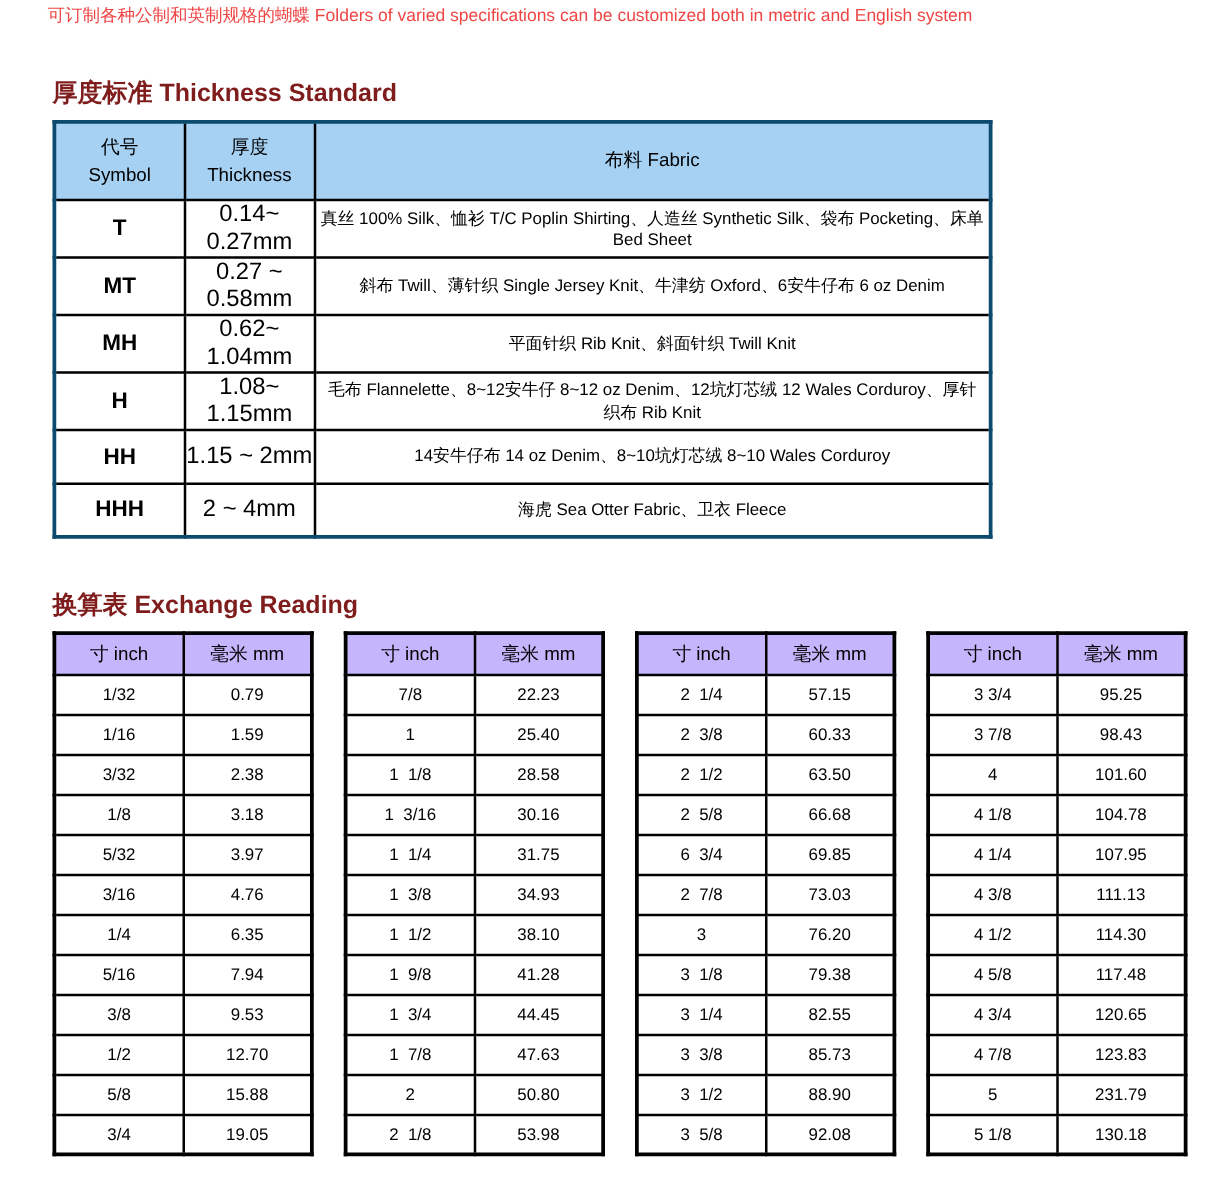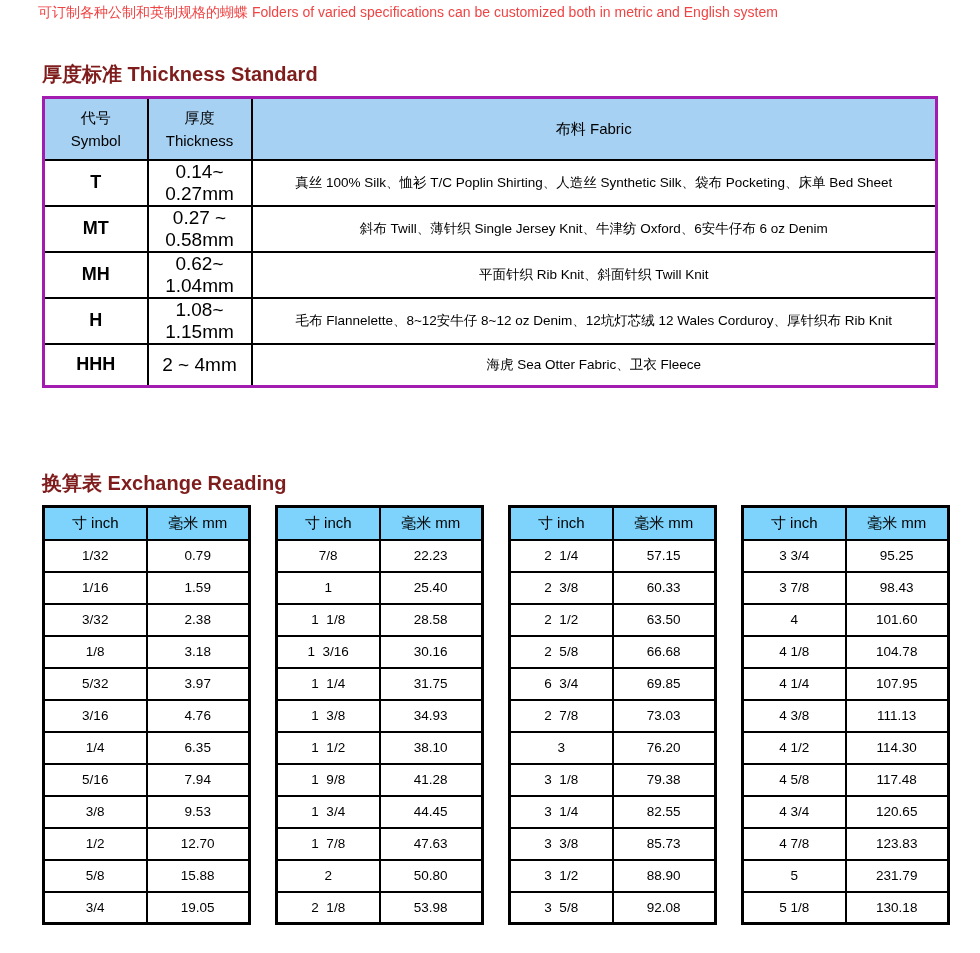--- a/index.html
+++ b/index.html
@@ -23,22 +23,22 @@
   }
   #thickness-title { top: 61px; }
   #exchange-title { top: 470px; }
 
   table { border-collapse: collapse; table-layout: fixed; }
   th, td { border: 2px solid #000; text-align: center; vertical-align: middle; padding: 0; }
 
   
   #thickness-table {
     position: absolute; left: 42px; top: 96px;
-    width: 896px;
-    border: 3px solid #a21caf;
+    width: 752px;
+    border: 3px solid #0c4a6e;
   }
   #thickness-table th {
     background: #a6d1f3;
     font-weight: normal; font-size: 15px;
     height: 62px; line-height: 1.55;
   }
   #thickness-table td { height: 43px; }
   #thickness-table .col-symbol { width: 104px; }
   #thickness-table .col-thickness { width: 104px; }
   #thickness-table .sym { font-size: 18px; font-weight: bold; }
@@ -48,21 +48,21 @@
   
   .exchange-wrap {
     position: absolute; left: 42px; top: 505px;
     display: flex; gap: 24px;
   }
   .exchange-table {
     width: 206px;
     border: 3px solid #000;
   }
   .exchange-table th {
-    background: #7dd3fc;
+    background: #c4b5fd;
     font-weight: normal; font-size: 15px;
     height: 33px; width: 103px;
   }
   .exchange-table td {
     height: 32px; font-size: 13.5px;
     white-space: pre;
   }
 </style>
 </head>
 <body>
@@ -103,20 +103,25 @@
     </tr>
     <tr>
       <td class="sym">MH</td>
       <td class="thk">0.62~ 1.04mm</td>
       <td class="fab">平面针织 Rib Knit、斜面针织 Twill Knit</td>
     </tr>
     <tr>
       <td class="sym">H</td>
       <td class="thk">1.08~ 1.15mm</td>
       <td class="fab">毛布 Flannelette、8~12安牛仔 8~12 oz Denim、12坑灯芯绒 12 Wales Corduroy、厚针织布 Rib Knit</td>
+    </tr>
+    <tr>
+      <td class="sym">HH</td>
+      <td class="thk">1.15 ~ 2mm</td>
+      <td class="fab">14安牛仔布 14 oz Denim、8~10坑灯芯绒 8~10 Wales Corduroy</td>
     </tr>
     <tr>
       <td class="sym">HHH</td>
       <td class="thk">2 ~ 4mm</td>
       <td class="fab">海虎 Sea Otter Fabric、卫衣 Fleece</td>
     </tr>
   </tbody>
 </table>
 
 <div class="section-title" id="exchange-title">换算表 Exchange Reading</div>

